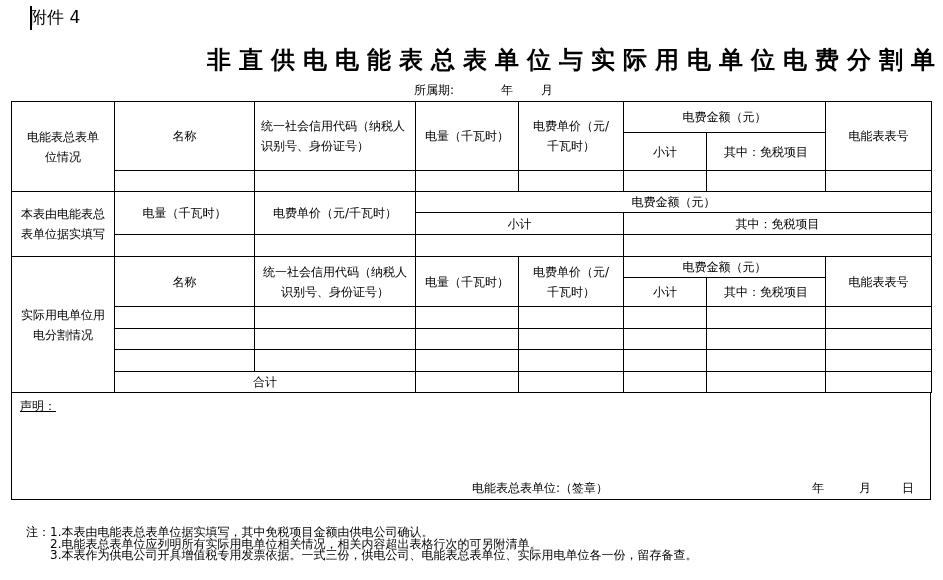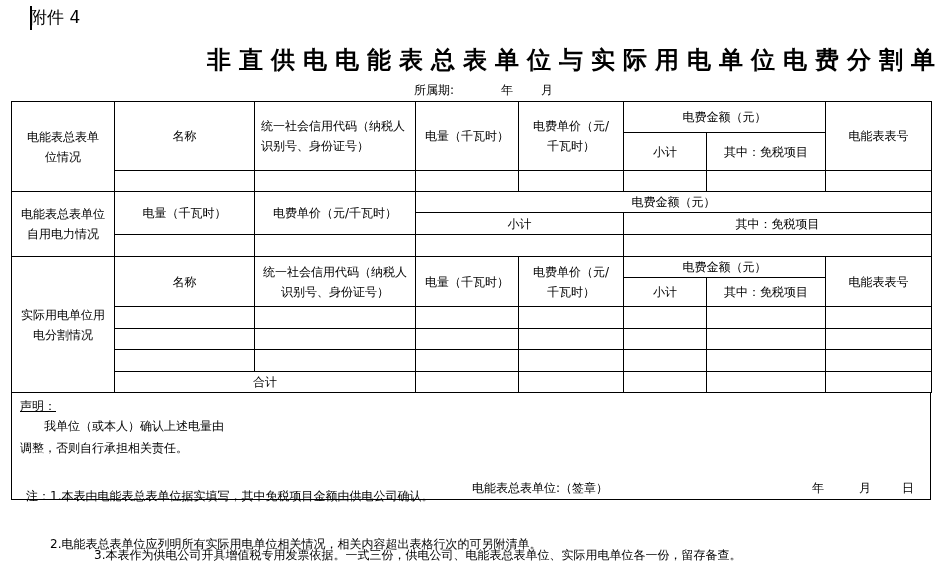--- a/index.html
+++ b/index.html
@@ -65,21 +65,21 @@
     <td></td>
     <td></td>
     <td></td>
     <td></td>
     <td></td>
     <td></td>
     <td></td>
   </tr>
 
   <tr style="height:21px">
-    <td rowspan="3" style="padding:0 6px;">电能表总表单位自用电力情况</td>
+    <td rowspan="3" style="padding:0 6px;">本表由电能表总表单位据实填写</td>
     <td rowspan="2">电量（千瓦时）</td>
     <td rowspan="2">电费单价（元/千瓦时）</td>
     <td colspan="5">电费金额（元）</td>
   </tr>
   <tr style="height:22px">
     <td colspan="2">小计</td>
     <td colspan="3">其中：免税项目</td>
   </tr>
   <tr style="height:22px">
     <td></td>
@@ -134,23 +134,21 @@
     <td></td>
     <td></td>
     <td></td>
     <td></td>
   </tr>
 </tbody>
   </table>
 
 <div class="stmt">
   <span class="l1">声明：</span>
-  <span class="l2a">我单位（或本人）确认上述电量由</span>
-  <span class="l3">调整，否则自行承担相关责任。</span>
   <span class="sig">电能表总表单位:（签章）</span>
   <span class="y">年</span>
   <span class="m">月</span>
   <span class="d">日</span>
 </div>
 
-<div class="note" style="left:26px; top:488px;">注：1.本表由电能表总表单位据实填写，其中免税项目金额由供电公司确认。</div>
+<div class="note" style="left:26px; top:524px;">注：1.本表由电能表总表单位据实填写，其中免税项目金额由供电公司确认。</div>
 <div class="note" style="left:50px; top:536px;">2.电能表总表单位应列明所有实际用电单位相关情况，相关内容超出表格行次的可另附清单。</div>
-<div class="note" style="left:50px; top:547px;margin-left:44px;">3.本表作为供电公司开具增值税专用发票依据。一式三份，供电公司、电能表总表单位、实际用电单位各一份，留存备查。</div>
+<div class="note" style="left:50px; top:547px;">3.本表作为供电公司开具增值税专用发票依据。一式三份，供电公司、电能表总表单位、实际用电单位各一份，留存备查。</div>
 
 </body></html>

